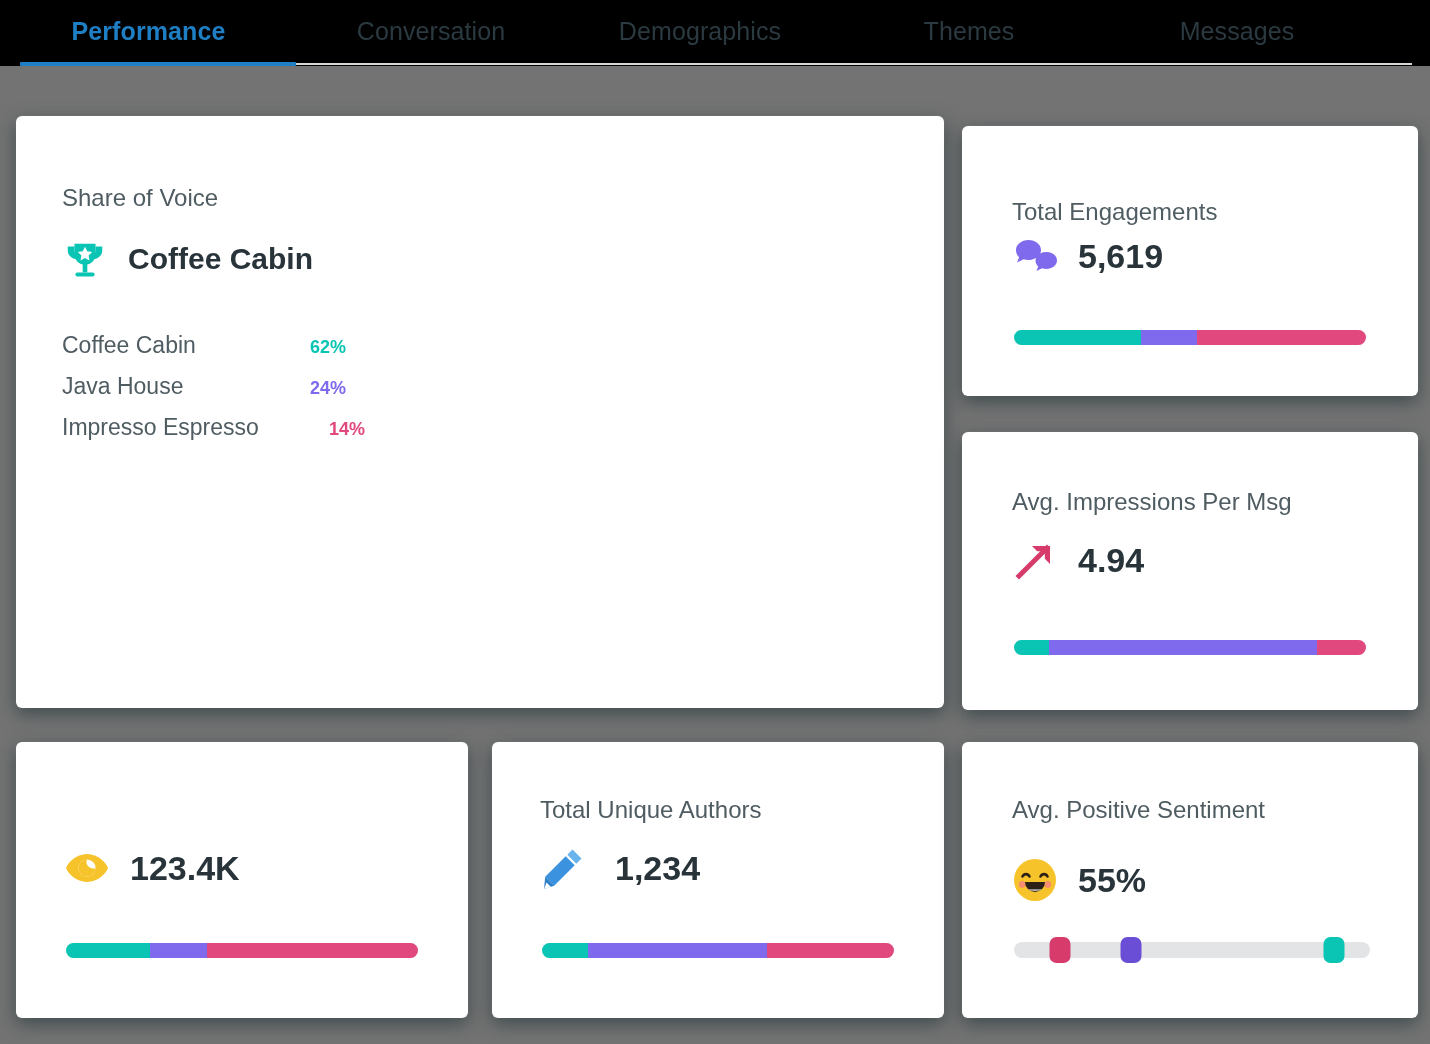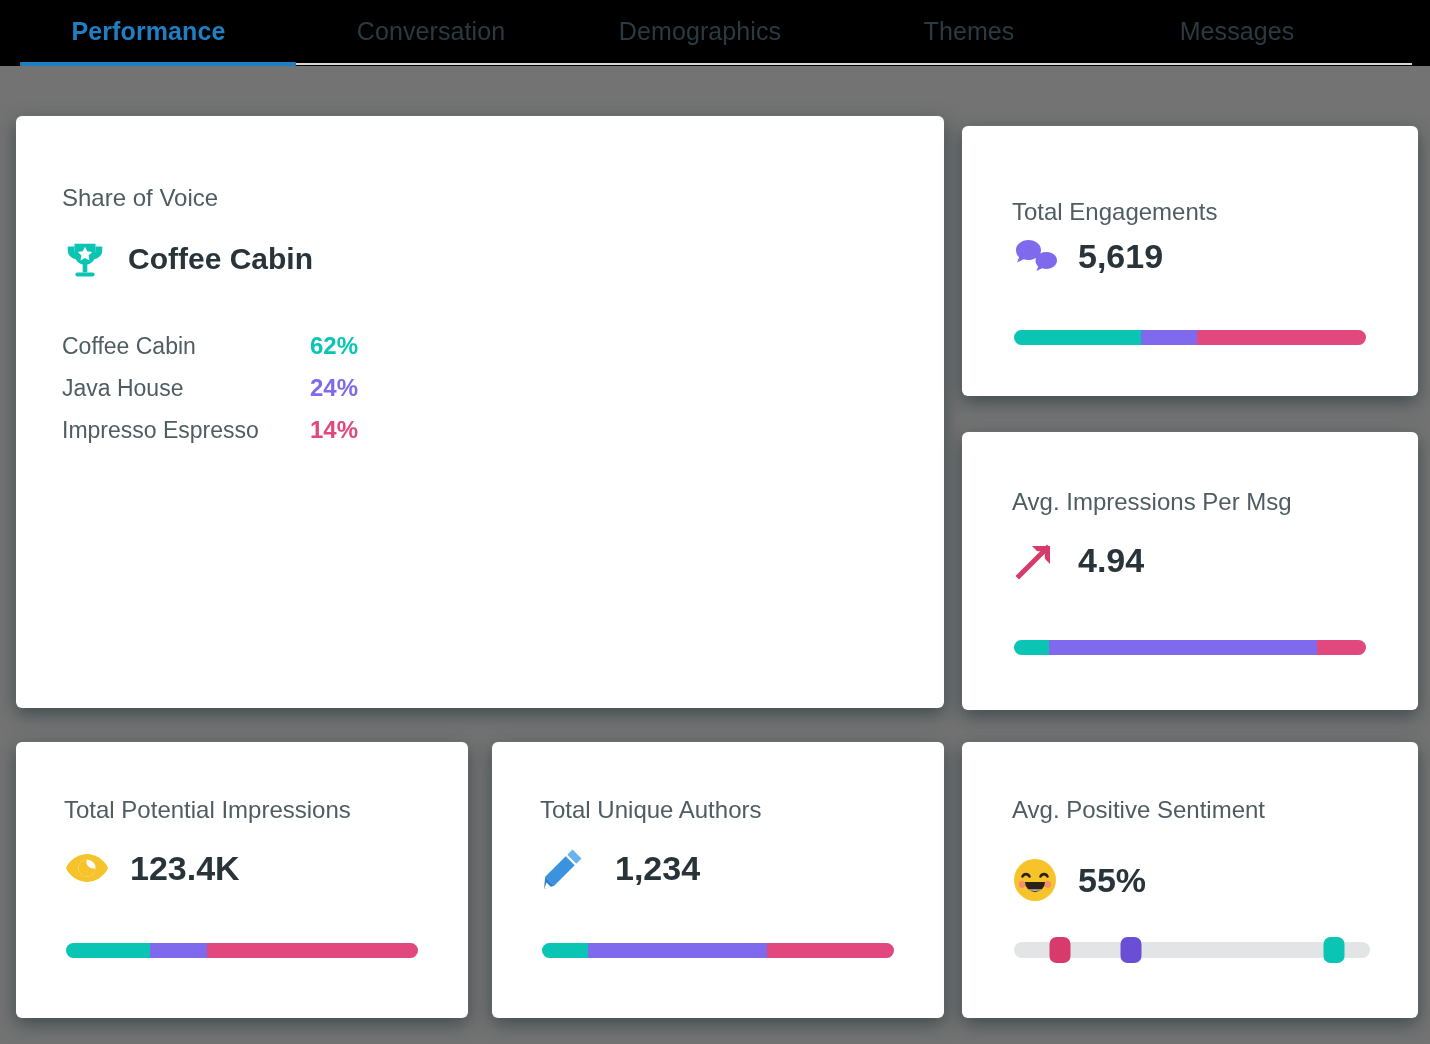--- a/index.html
+++ b/index.html
@@ -113,24 +113,24 @@
   }
   .sov-rows { display: flex; flex-direction: column; gap: 14px; }
   .sov-row {
     display: flex;
     align-items: baseline;
     font-size: 23px;
     color: #4f5c62;
     white-space: nowrap;
   }
   .sov-row .label { width: 248px; }
-  .sov-row .pct { font-size: 24px; font-weight: bold; }
+  .sov-row .pct { font-size: 18px; font-weight: bold; }
   .pct-teal   { color: #0ac5b3; }
   .pct-purple { color: #7f69ec; }
-  .pct-pink   { color: #e0487e; }
+  .pct-pink   { color: #e0487e; margin-left: 19px; }
 
   .donut-wrap {
     position: absolute;
     left: 433px;
     top: 62px;
     width: 470px;
     height: 470px;
   }
   .donut-center {
     position: absolute;
@@ -330,21 +330,20 @@
       <span class="kpi-value">4.94</span>
     </div>
     <div class="bar">
       <span class="seg seg-teal" style="width:10%"></span>
       <span class="seg seg-purple" style="width:76%"></span>
       <span class="seg seg-pink" style="width:14%"></span>
     </div>
   </div>
 
   <div class="card card-impr">
-    <div class="kpi-title">Total Potential Impressions</div>
     <div class="kpi-valuerow">
       <span class="kpi-icon">
         <svg width="44" height="32" viewBox="0 0 44 32" aria-hidden="true">
           <path d="M22 2C11 2 3 10.5 1 16c2 5.5 10 14 21 14s19-8.5 21-14C41 10.5 33 2 22 2z" fill="#f7c32b"></path>
           <circle cx="22" cy="16" r="8.6" fill="#ffffff"></circle>
           <path d="M22 7.4a8.6 8.6 0 1 0 8.6 8.6 6.6 6.6 0 0 1-8.6-8.6z" fill="#f7c32b"></path>
         </svg>
       </span>
       <span class="kpi-value">123.4K</span>
     </div>

